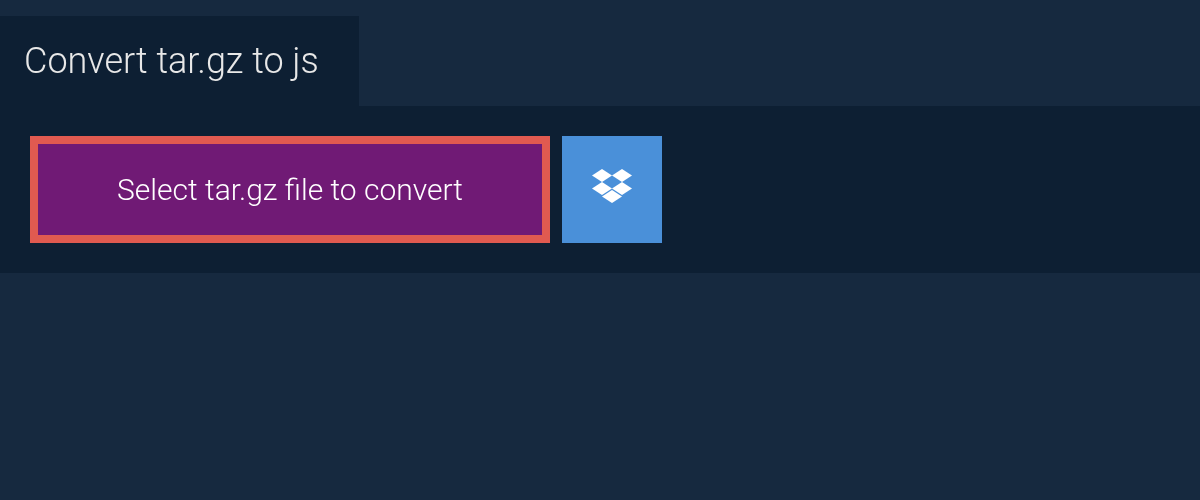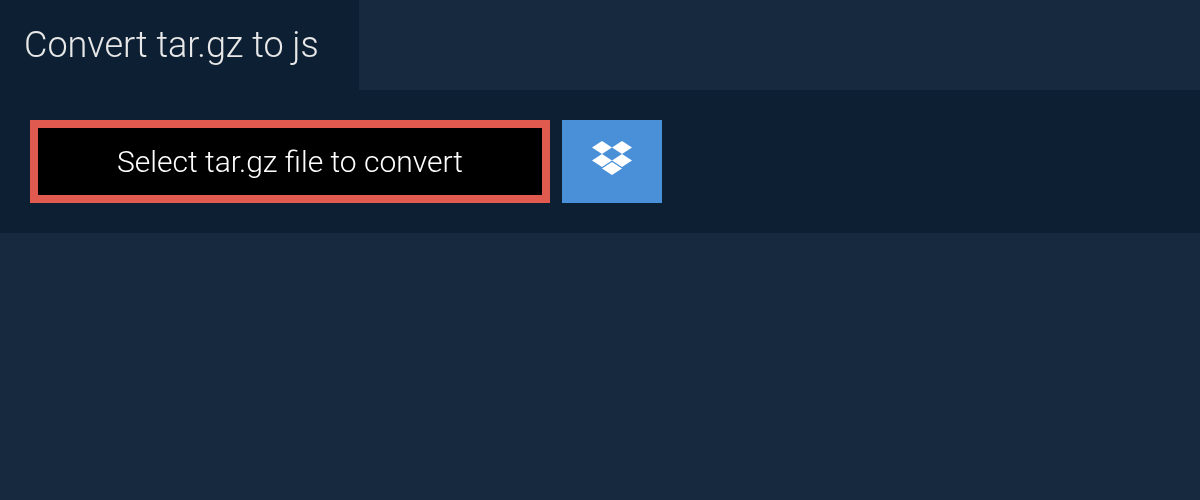--- a/index.html
+++ b/index.html
@@ -11,44 +11,44 @@
       width: 1200px;
       height: 500px;
       background: #16293f;
       font-family: -apple-system, BlinkMacSystemFont, "Segoe UI", Roboto, Helvetica, Arial, sans-serif;
       overflow: hidden;
     }
     .header-tab {
       background: #0d1f33;
       display: inline-block;
       padding: 24px 40px 24px 24px;
-      margin-top: 0;
+      margin-top: 16px;
     }
     .header-title {
       color: #e8e8e8;
       font-size: 36px;
       font-weight: 300;
     }
     .content-panel {
       background: #0d1f33;
       padding: 30px;
       margin-top: 0;
     }
     .button-row {
       display: flex;
       gap: 12px;
       align-items: stretch;
     }
     .select-button {
-      background: #000000;
+      background: #701a75;
       border: 8px solid #e05a50;
       color: #ffffff;
       font-size: 30px;
       font-weight: 300;
-      padding: 16px 48px;
+      padding: 28px 48px;
       cursor: pointer;
       display: flex;
       align-items: center;
       justify-content: center;
       min-width: 520px;
     }
     .dropbox-button {
       background: #4a90d9;
       color: #ffffff;
       cursor: pointer;

